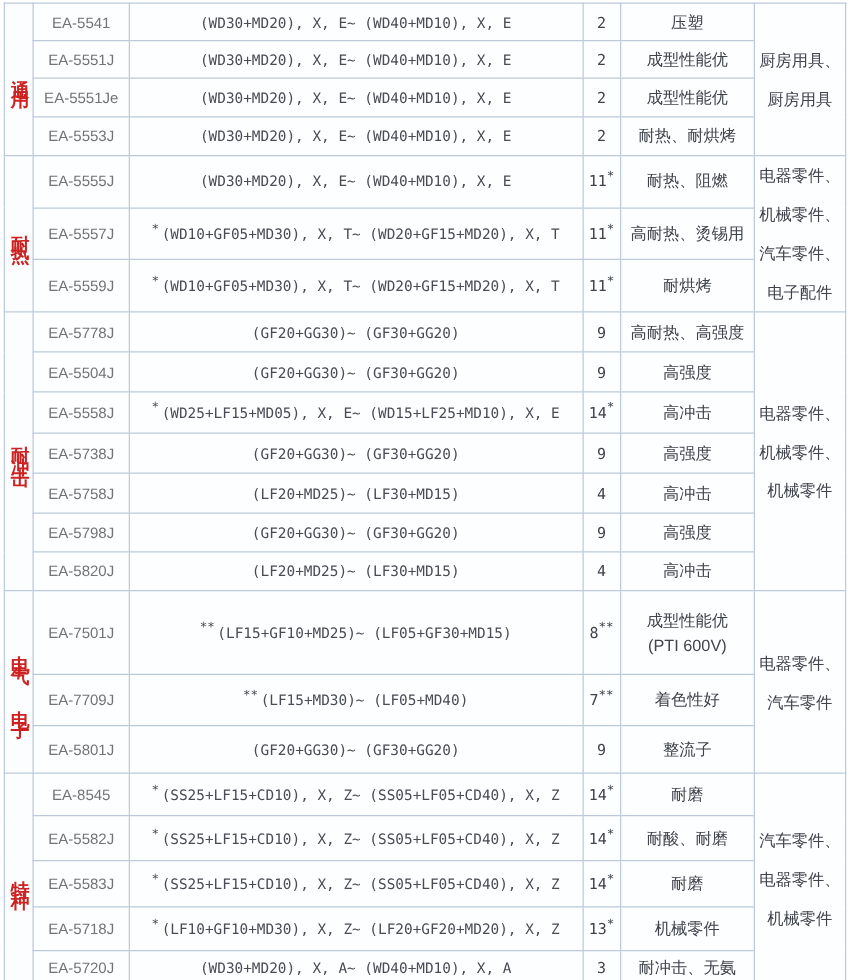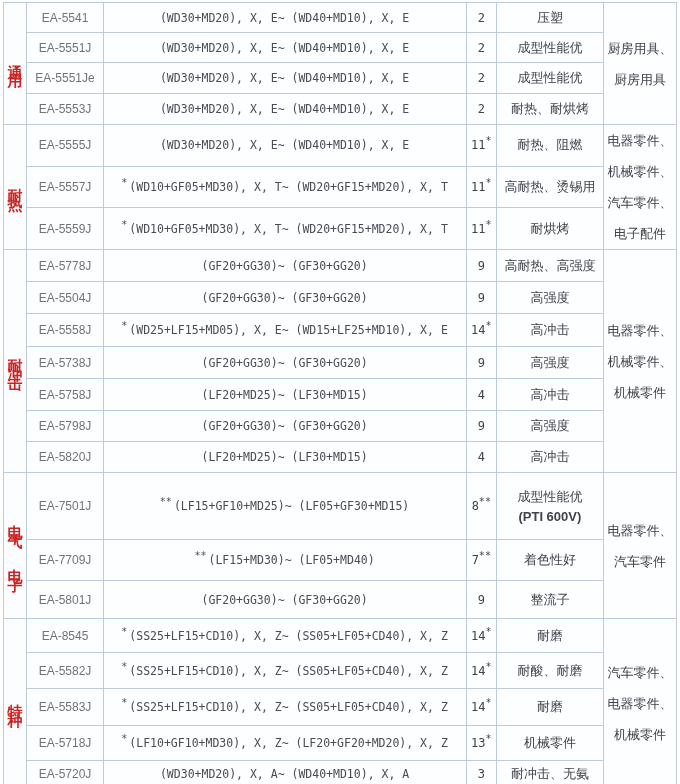--- a/index.html
+++ b/index.html
@@ -58,21 +58,21 @@
   }
   td.grade {
     width: 30px;
     font-family: "DejaVu Sans Mono", "Liberation Mono", monospace;
     font-size: 12px;
   }
   td.prop {
     width: 105px;
     font-size: 13px;
   }
-  td.prop .prop-line2 { margin-top: 3px; font-weight: bold; }
+  td.prop .prop-line2 { margin-top: 3px; }
   td.prop .prop-line2:empty { display: none; margin: 0; }
   td.app {
     width: 72px;
     font-size: 13px;
     line-height: 1;
   }
   td.app .app-line { padding: 9px 0; }
   sup.mark {
     font-family: "DejaVu Sans Mono", "Liberation Mono", monospace;
     font-size: 10px;

